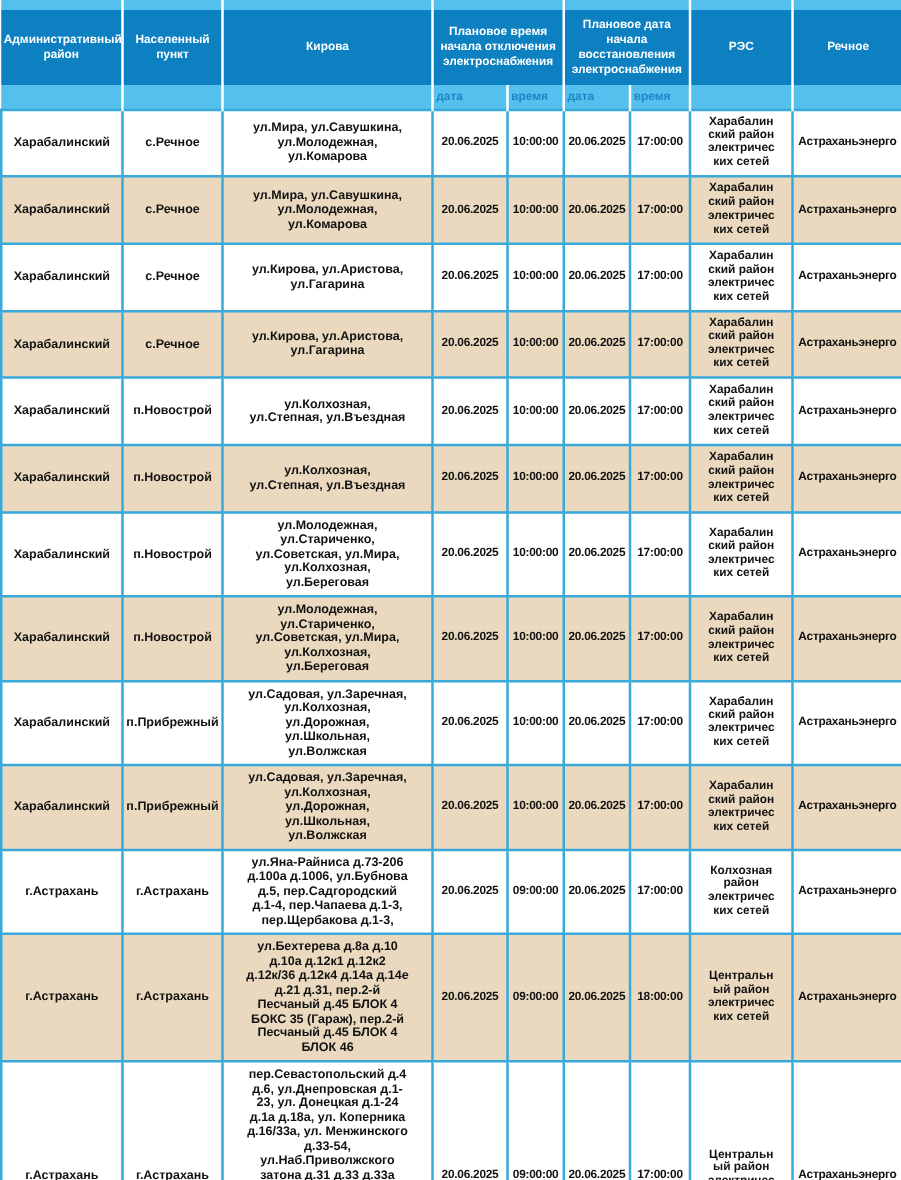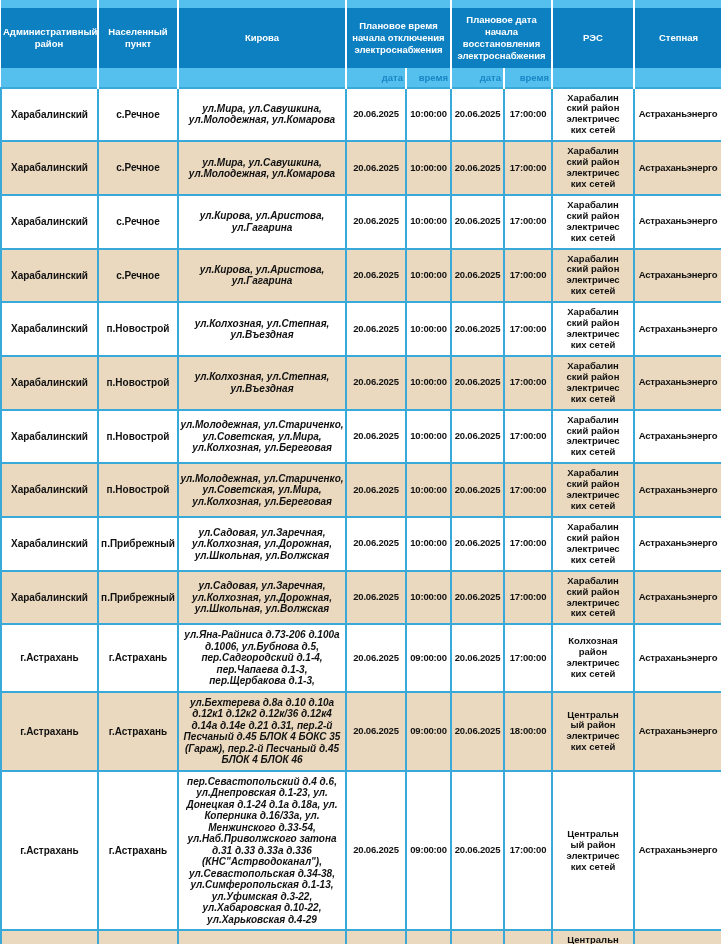--- a/index.html
+++ b/index.html
@@ -42,37 +42,37 @@
   thead th.main:first-child{border-left:none;}
   thead th.sub{
     background:var(--light-blue);
     color:var(--sub-text);
     font-size:9.5px;
     font-weight:700;
     padding:3px 2px;
     height:13px;
     border-left:2px solid #ffffff;
     vertical-align:middle;
-    text-align:right;
+    text-align:left;
   }
   thead th.sub:first-child{border-left:none;}
   
   tbody td{
     border:2px solid var(--border-blue);
     background:#ffffff;
     font-size:10px;
     font-weight:700;
     line-height:1.15;
     text-align:center;
     vertical-align:middle;
     padding:5px 2px;
     word-wrap:break-word;
   }
   tbody tr.shaded td{background:var(--beige);}
-  tbody td.cell-streets{padding:4px 1px;font-style:italic;}
+  tbody td.cell-streets{padding:4px 18px;}
   tbody td.cell-off-date,tbody td.cell-on-date,
   tbody td.cell-off-time,tbody td.cell-on-time{
     font-size:9.5px;
     white-space:nowrap;
     padding:5px 0;
     letter-spacing:-0.2px;
   }
   tbody td.cell-res{font-size:9.5px;padding:4px 12px;}
   tbody td.cell-branch{font-size:9.5px;padding:0 0;letter-spacing:-0.2px;}
 </style>
@@ -102,21 +102,21 @@
         <td class="strip"></td>
         <td class="strip"></td>
       </tr>
       <tr>
         <th class="main">Административный район</th>
         <th class="main">Населенный пункт</th>
         <th class="main">Кирова</th>
         <th class="main" colspan="2">Плановое время начала отключения электроснабжения</th>
         <th class="main" colspan="2">Плановое дата начала восстановления электроснабжения</th>
         <th class="main">РЭС</th>
-        <th class="main">Степная</th>
+        <th class="main">Речное</th>
       </tr>
       <tr>
         <th class="sub"></th>
         <th class="sub"></th>
         <th class="sub"></th>
         <th class="sub">дата</th>
         <th class="sub">время</th>
         <th class="sub">дата</th>
         <th class="sub">время</th>
         <th class="sub"></th>

